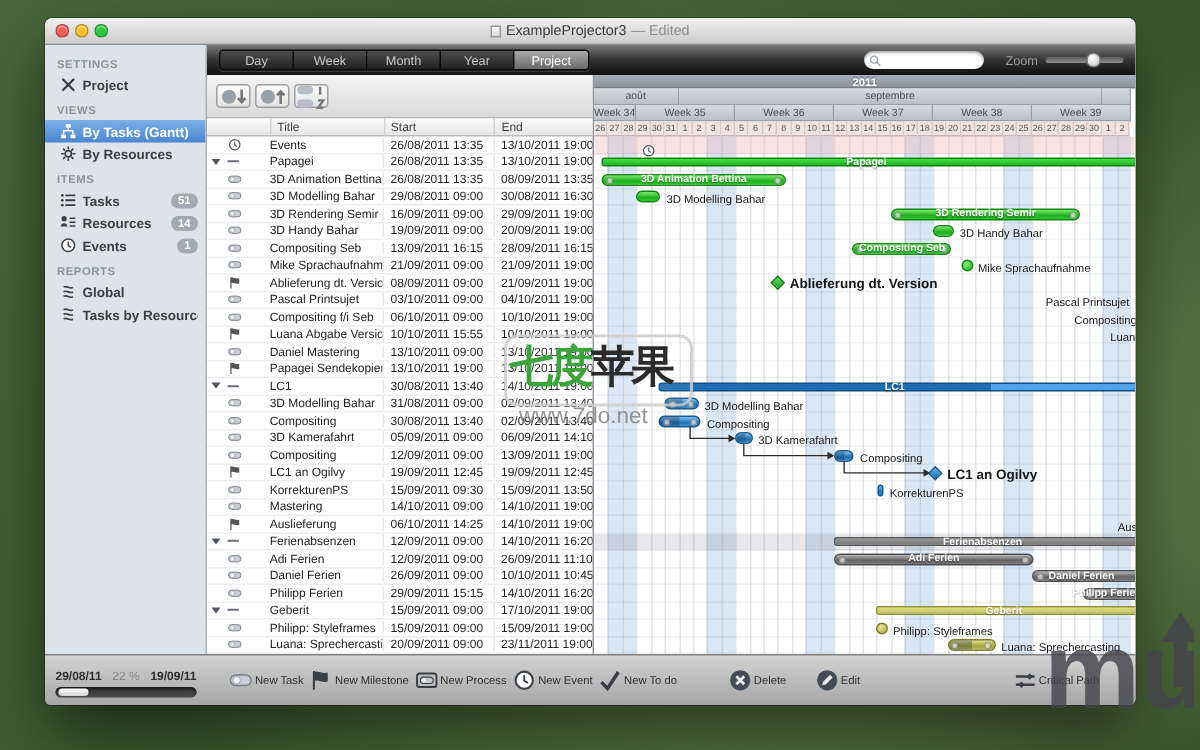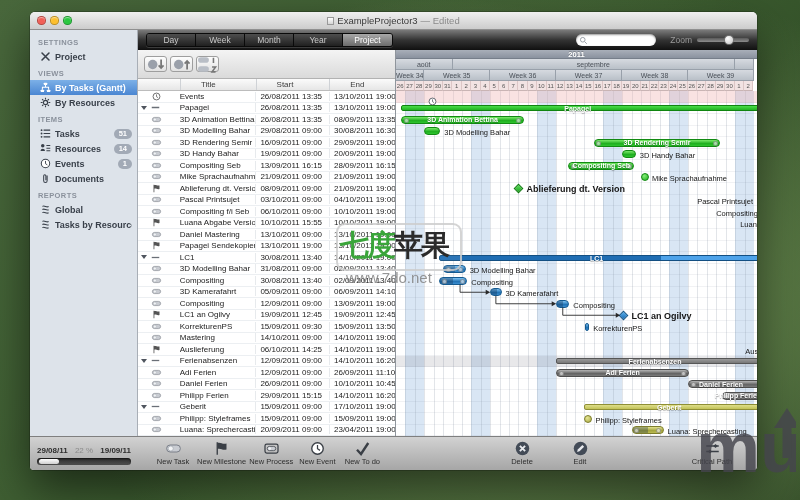--- a/index.html
+++ b/index.html
@@ -61,21 +61,21 @@
   .content-body { flex:1; display:flex; overflow:hidden; }
   .table-panel { width:258px; border-right:1px solid #8f959c; display:flex;
     flex-direction:column; background:#fff; }
   .sortrow { height:29px; background:linear-gradient(#f4f4f4,#dadada);
     border-bottom:1px solid #b2b2b2; display:flex; align-items:center; padding-left:6px; gap:3px; }
   .sortbtn { width:23px; height:16px; border:1px solid #9e9e9e; border-radius:3px;
     background:linear-gradient(#fefefe,#e2e2e2); display:flex; align-items:center;
     justify-content:center; color:#777; }
   .thead { height:12px; display:flex; background:linear-gradient(#fbfbfb,#e6e6e6);
     border-bottom:1px solid #bcbcbc; font-size:8px; color:#3c3c3c; align-items:center; }
-  .thead .hc { padding-left:20px; border-left:1px solid #cfd2d6; height:100%; line-height:12px; }
+  .thead .hc { padding-left:4px; border-left:1px solid #cfd2d6; height:100%; line-height:12px; }
   .thead .hc0 { width:42px; border-left:none; }
   .hc1{width:76px}.hc2{width:74px}.hc3{width:66px}
   .tbody { flex:1; overflow:hidden; }
   .trow { height:11.5px; display:flex; align-items:center; font-size:8px; color:#222;
     border-bottom:.5px solid #eceff2; }
   .c0 { width:42px; display:flex; align-items:center; padding-left:3px; gap:1px; }
   .c1 { width:76px; white-space:nowrap; overflow:hidden; }
   .c2 { width:74px; border-left:.5px solid #e7eaed; padding-left:4px; white-space:nowrap;}
   .c3 { width:66px; border-left:.5px solid #e7eaed; padding-left:4px; white-space:nowrap;}
   .tri { width:0; height:0; border-left:3.5px solid transparent; border-right:3.5px solid transparent;
@@ -134,21 +134,21 @@
   .dates { display:flex; justify-content:space-between; font-size:8px; font-weight:bold;
     color:#2e2e2e; }
   .dates .pct { color:#8a8a8a; font-weight:normal; }
   .ftrack { margin-top:3px; height:7px; border-radius:4px;
     background:linear-gradient(#2c2c2c,#4f4f4f); box-shadow:inset 0 1px 2px rgba(0,0,0,.6);
     position:relative; }
   .fthumb { position:absolute; left:1.5px; top:1px; height:5px; border-radius:3px;
     background:linear-gradient(#ffffff,#cfcfcf); }
   .bbleft { display:flex; margin-left:14px; gap:3px; }
   .bbright { margin-left:auto; display:flex; align-items:center; gap:16px; padding-right:24px; }
-  .bbitem { display:flex; flex-direction:column; align-items:center; gap:1px;
+  .bbitem { display:flex; align-items:center; gap:1px;
     font-size:7.5px; color:#2e2e2e; min-width:42px; }
   .bbitem .ic { color:#3a3f46; }
   .bbspacer { width:58px; }
   
   .ic { display:inline-block; }
   .sic { width:11px; height:11px; flex:none; }
   .ric { width:11px; height:9px; flex:none; color:#555; }
   .bic { width:17px; height:15px; }
   .mic { width:9px; height:9px; }
   
@@ -226,26 +226,20 @@
           <span class="badge">14</span>
         </div>
         <div class="side-item">
           <svg class="ic sic" viewBox="0 0 12 12">
             <circle cx="6" cy="6" r="4.6" fill="#fff" stroke="currentColor" stroke-width="1.1"></circle>
             <path d="M6 3.2v3l2 1.3" stroke="currentColor" stroke-width="1" fill="none"></path>
           </svg>
           <span class="side-label">Events</span>
           <span class="badge">1</span>
         </div>
-        <div class="side-item">
-          <svg class="ic sic" viewBox="0 0 12 12">
-            <path d="M7.8 2.6v5.8a1.9 1.9 0 01-3.8 0V3.2a1.2 1.2 0 012.4 0v4.6" fill="none" stroke="currentColor" stroke-width="1.1"></path>
-          </svg>
-          <span class="side-label">Documents</span>
-        </div>
         <div class="side-title">REPORTS</div>
         <div class="side-item">
           <svg class="ic sic" viewBox="0 0 12 12">
             <path d="M2.6 2.6c2.4-1.6 4.4 1.8 6.8.2M2.6 6c2.4-1.6 4.4 1.8 6.8.2M2.6 9.4c2.4-1.6 4.4 1.8 6.8.2" fill="none" stroke="currentColor" stroke-width="1.2"></path>
           </svg>
           <span class="side-label">Global</span>
         </div>
         <div class="side-item">
           <svg class="ic sic" viewBox="0 0 12 12">
             <path d="M2.6 2.6c2.4-1.6 4.4 1.8 6.8.2M2.6 6c2.4-1.6 4.4 1.8 6.8.2M2.6 9.4c2.4-1.6 4.4 1.8 6.8.2" fill="none" stroke="currentColor" stroke-width="1.2"></path>
@@ -655,21 +649,21 @@
               <div class="trow">
                 <div class="c0">
                   <span class="trisp"></span>
                   <svg class="ic ric" viewBox="0 0 12 12">
                     <rect x="0.5" y="3.2" width="11" height="5.6" rx="2.8" fill="#c9ccd2" stroke="#7a7f88" stroke-width="0.8"></rect>
                     <circle cx="3.8" cy="6" r="2" fill="#f2f3f5" stroke="#9aa0a8" stroke-width="0.5"></circle>
                   </svg>
                 </div>
                 <div class="c1">Luana: Sprechercasting</div>
                 <div class="c2">20/09/2011 09:00</div>
-                <div class="c3">23/04/2011 19:00</div>
+                <div class="c3">23/11/2011 19:00</div>
               </div>
             </div>
         </div>
         <div class="gantt">
           <div class="gyear">2011</div>
           <div class="ghrow" id="gmonths">
               <div class="gmon" style="width: 56.5263px;">août</div>
               <div class="gmon" style="width: 282.632px;">septembre</div>
               <div class="gmon" style="width: 18.8421px;"></div>
             </div>

